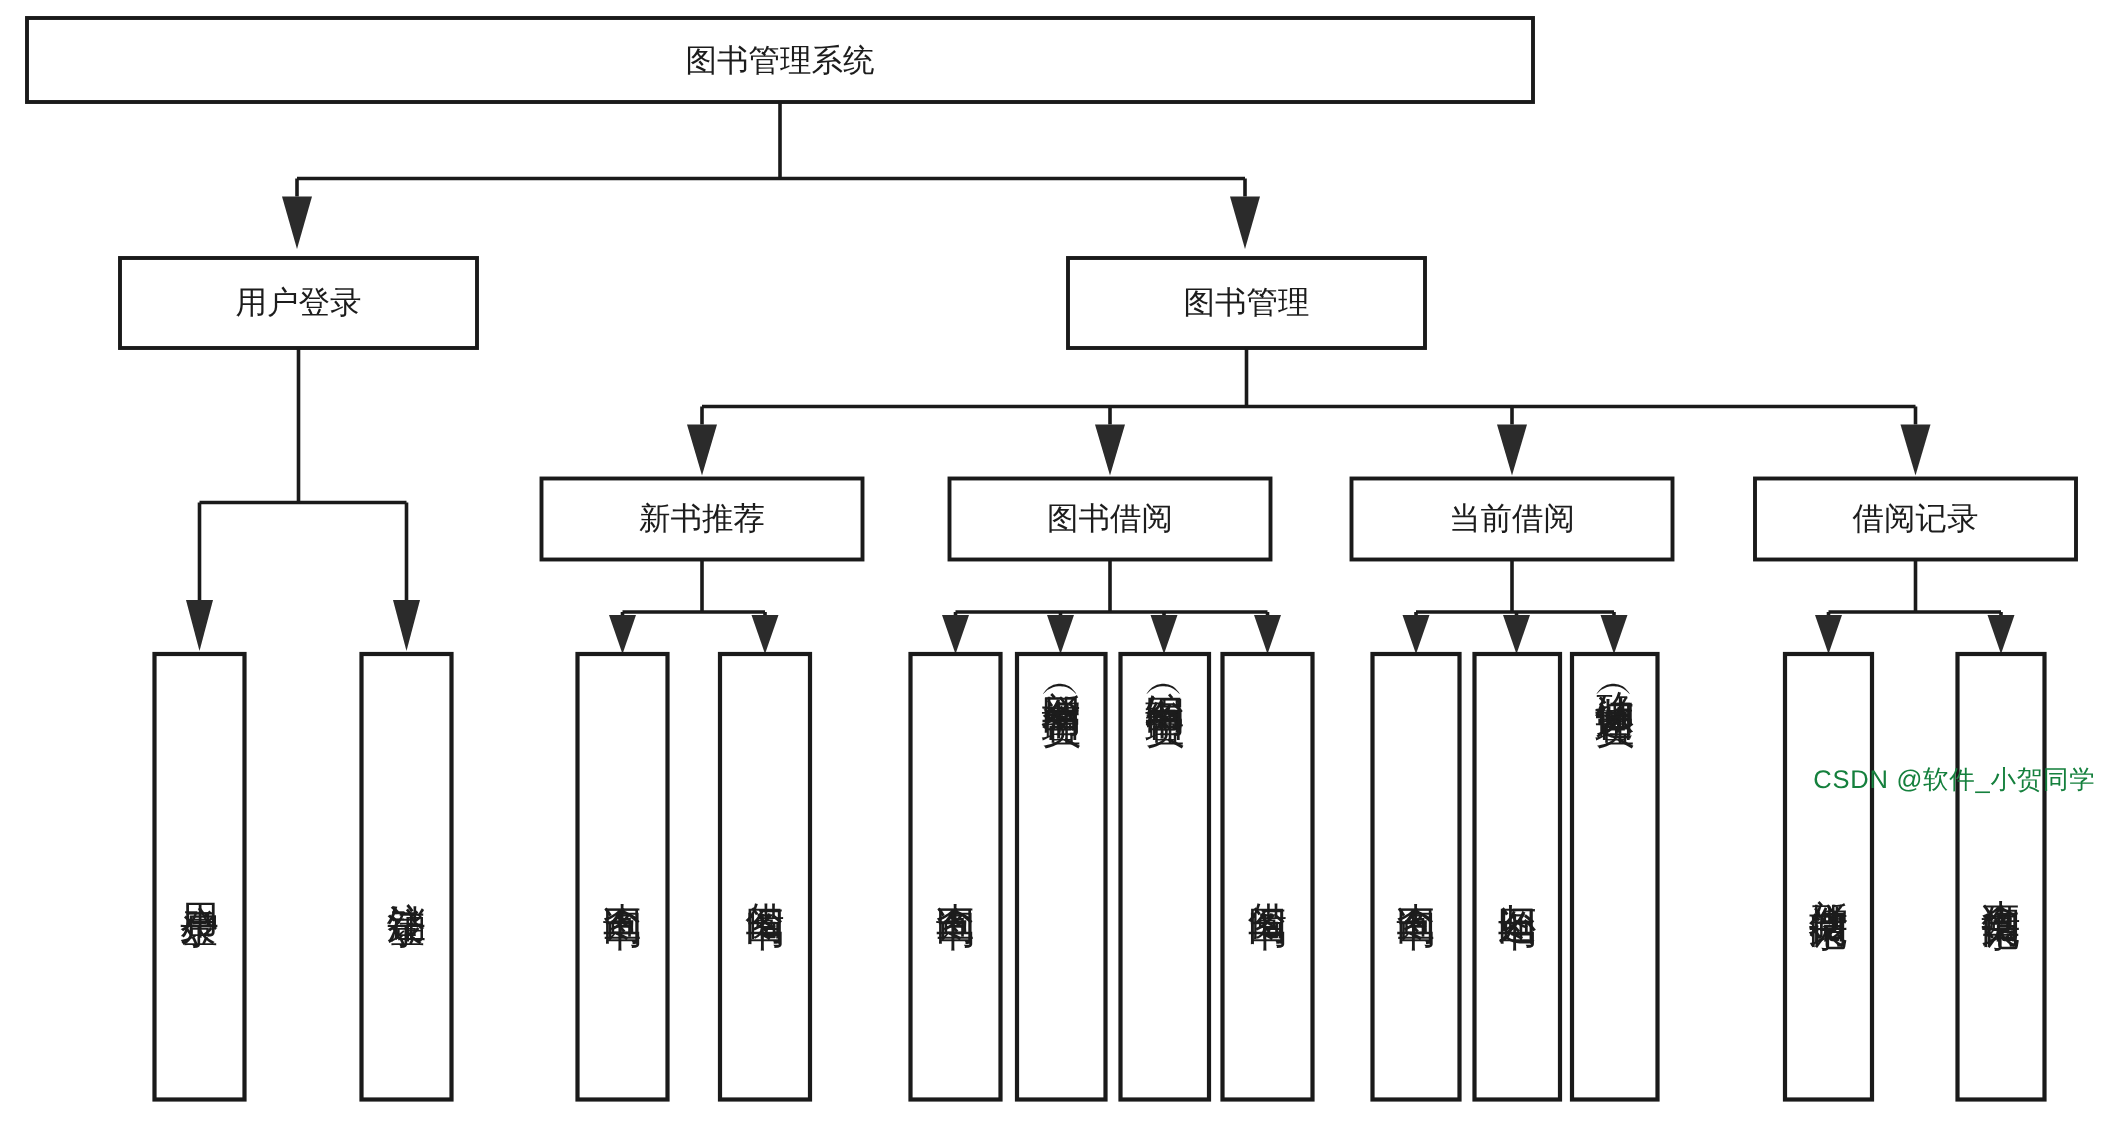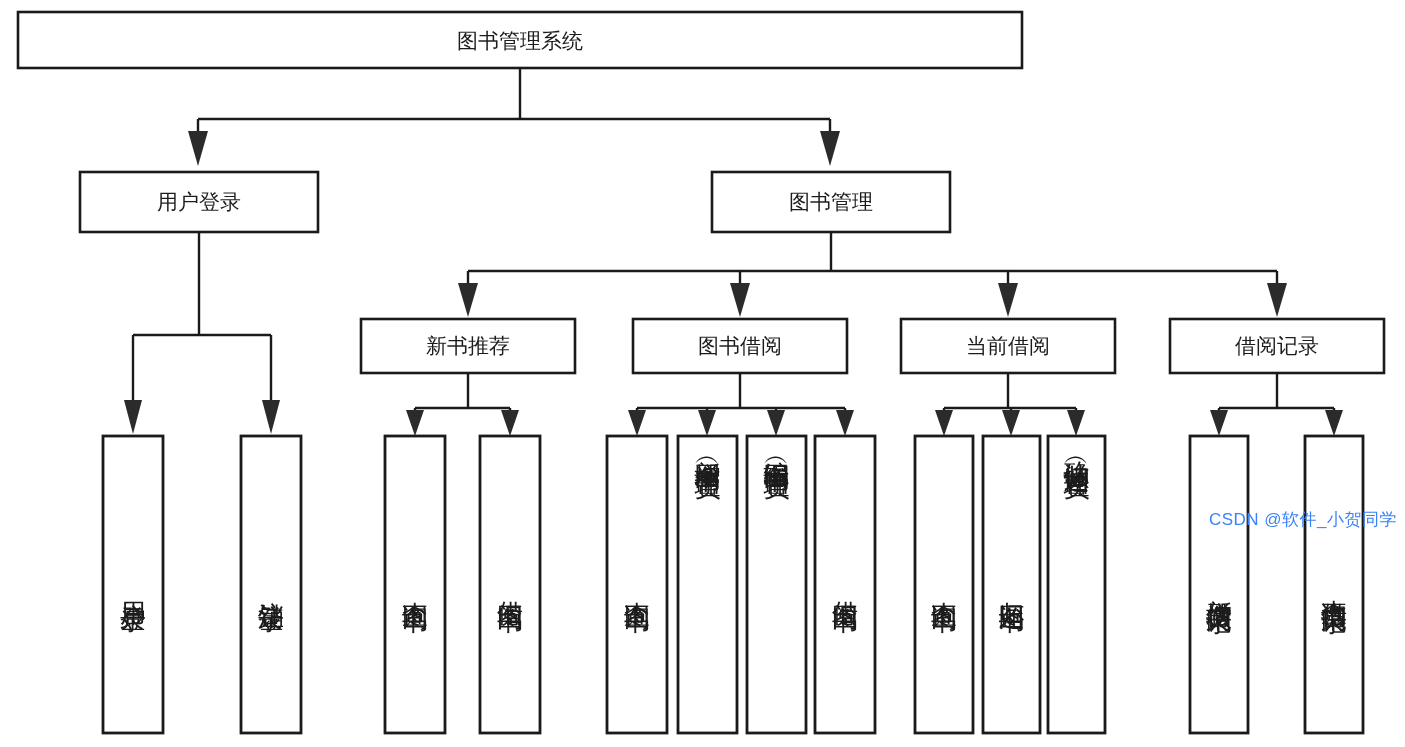--- a/index.html
+++ b/index.html
@@ -68,21 +68,21 @@
     letter-spacing: 2px;
     color: #1c1c1c;
     white-space: nowrap;
   }
   .watermark {
     position: absolute;
     right: 8px;
     bottom: 6px;
     font-family: "Liberation Sans", "DejaVu Sans", sans-serif;
     font-size: 17px;
-    color: #3b82f6;
+    color: #15803d;
     letter-spacing: 0.5px;
     user-select: none;
     white-space: nowrap;
   }
 </style>
 </head>
 <body>
 
 <div id="diagram-root">
 

